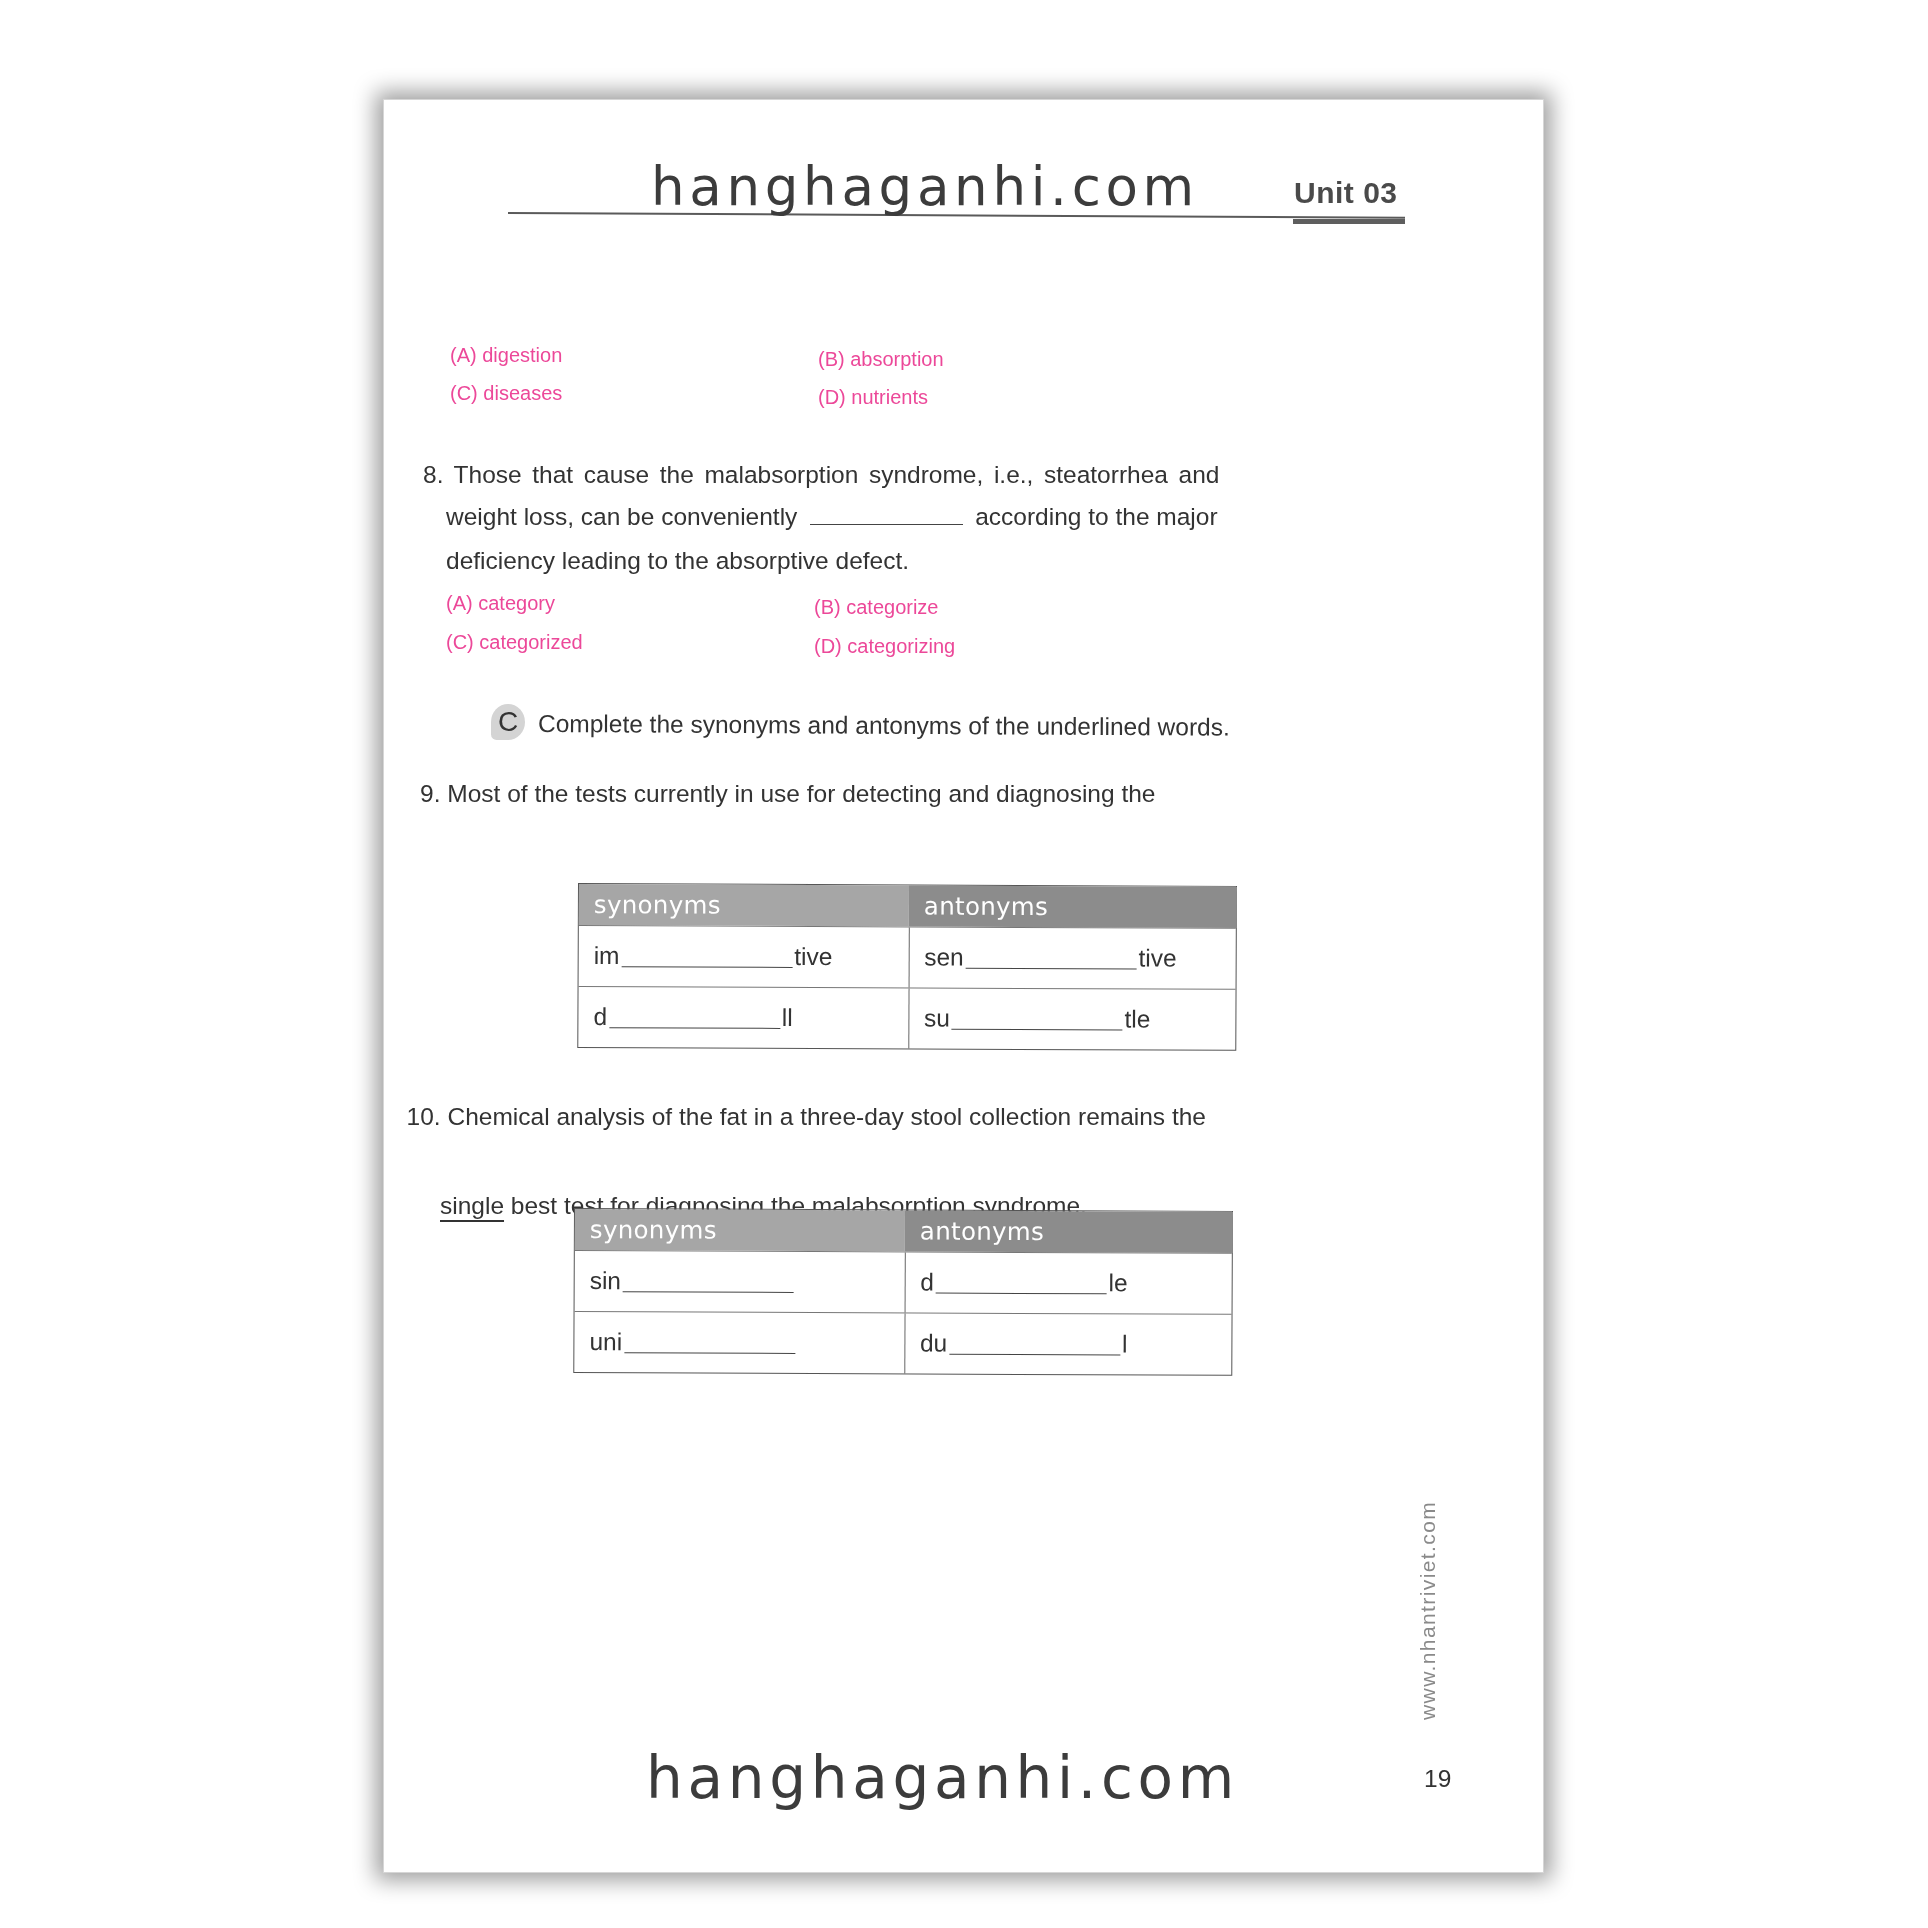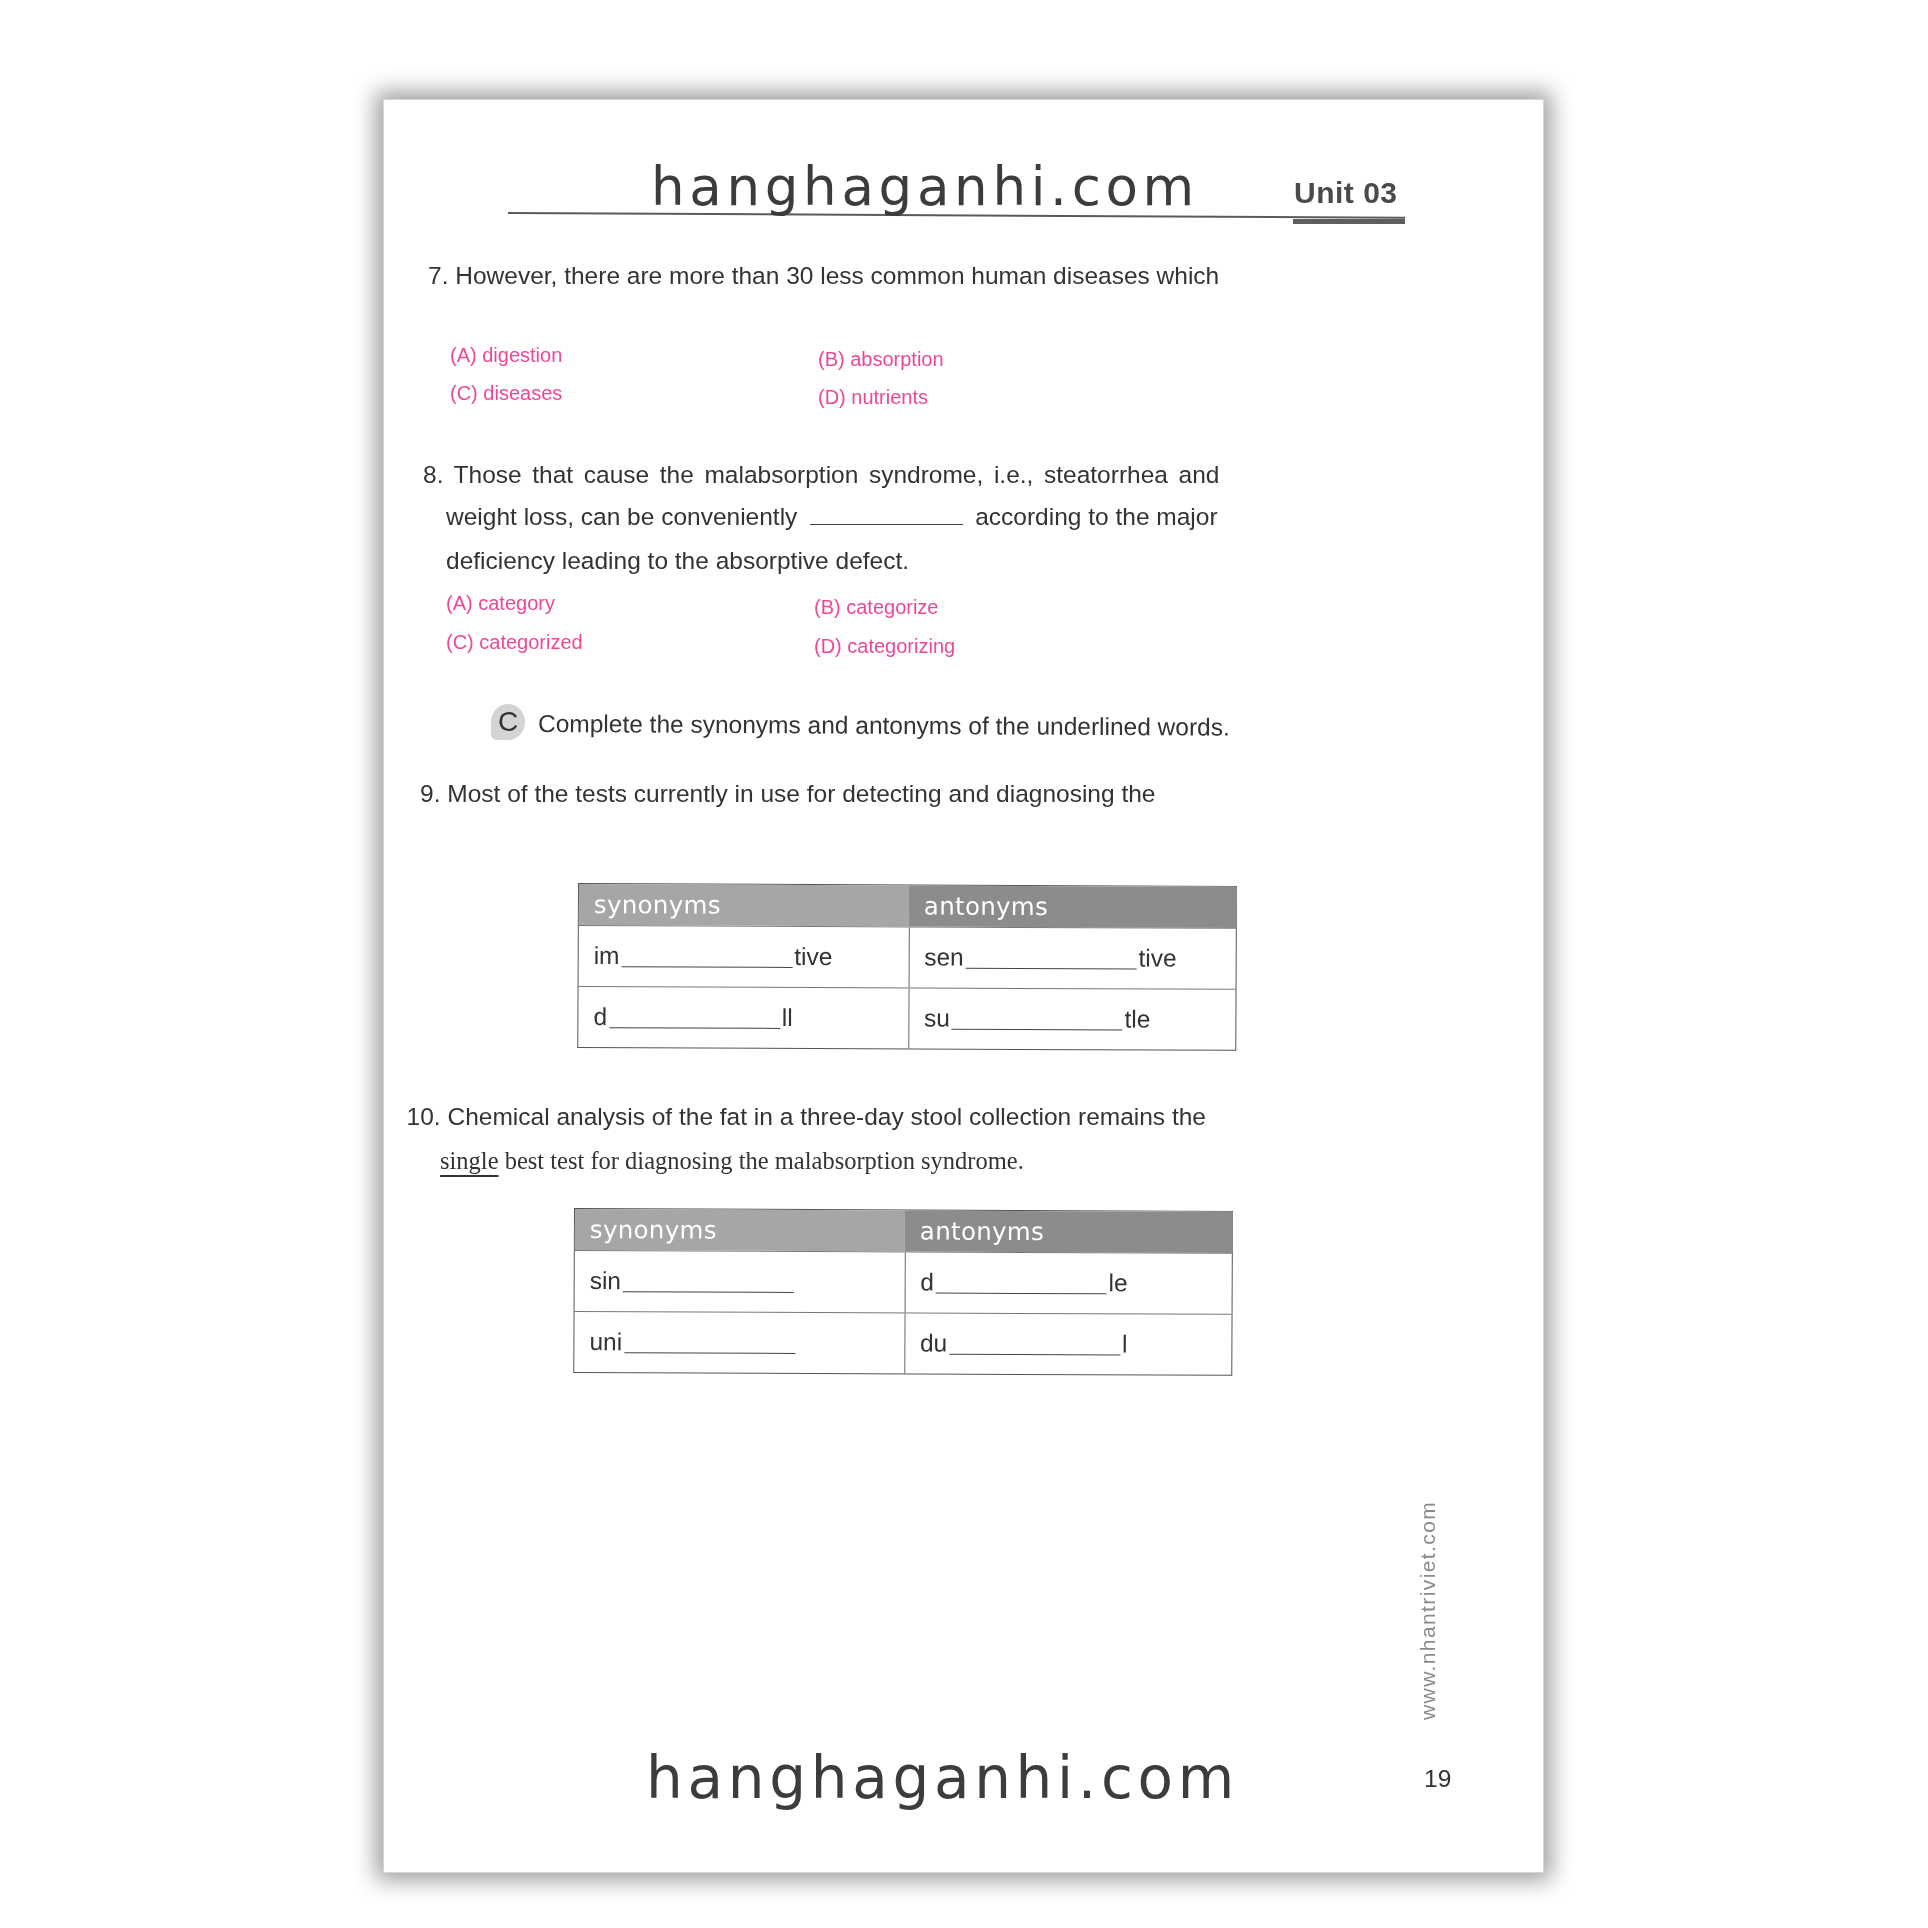--- a/index.html
+++ b/index.html
@@ -202,24 +202,20 @@
 </head>
 <body>
 
 <div class="page">
 
   <div class="header-rule"></div>
   <div class="unit-rule"></div>
   <div class="watermark top">hanghaganhi.com</div>
   <div class="unit-label">Unit 03</div>
 
-  <div class="q-line" style="left:44px; top:162px;">
-    <span class="q-num">7.</span>
-    <span>However, there are more than 30 less common human diseases which</span>
-  </div>
   <div class="opt" style="left:66px; top:244px;">(A) digestion</div>
   <div class="opt" style="left:434px; top:248px;">(B) absorption</div>
   <div class="opt" style="left:66px; top:282px;">(C) diseases</div>
   <div class="opt" style="left:434px; top:286px;">(D) nutrients</div>
 
   <div class="q-line" style="left:39px; top:361px; word-spacing:3.8px;">
     <span class="q-num">8.</span>
     <span>Those that cause the malabsorption syndrome, i.e., steatorrhea and</span>
   </div>
   <div class="q-line" style="left:62px; top:403px;">
@@ -271,21 +267,21 @@
         <span class="b"></span>
         <span>tle</span>
       </div>
     </div>
   </div>
 
   <div class="q-line" style="left:22.6px; top:1003px;">
     <span class="q-num">10.</span>
     <span>Chemical analysis of the fat in a three-day stool collection remains the</span>
   </div>
-  <div class="q-line" style="left:56px; top:1047px;font-family:Liberation Serif, serif;">
+  <div class="q-line" style="left:56px; top:1092px;">
     <span class="underlined">single</span>
     <span>best test for diagnosing the malabsorption syndrome.</span>
   </div>
 
   <div class="syn-table" style="left:190px; top:1108px;">
     <div class="hdr">
       <div class="h-syn">synonyms</div>
       <div class="h-ant">antonyms</div>
     </div>
     <div class="row">

